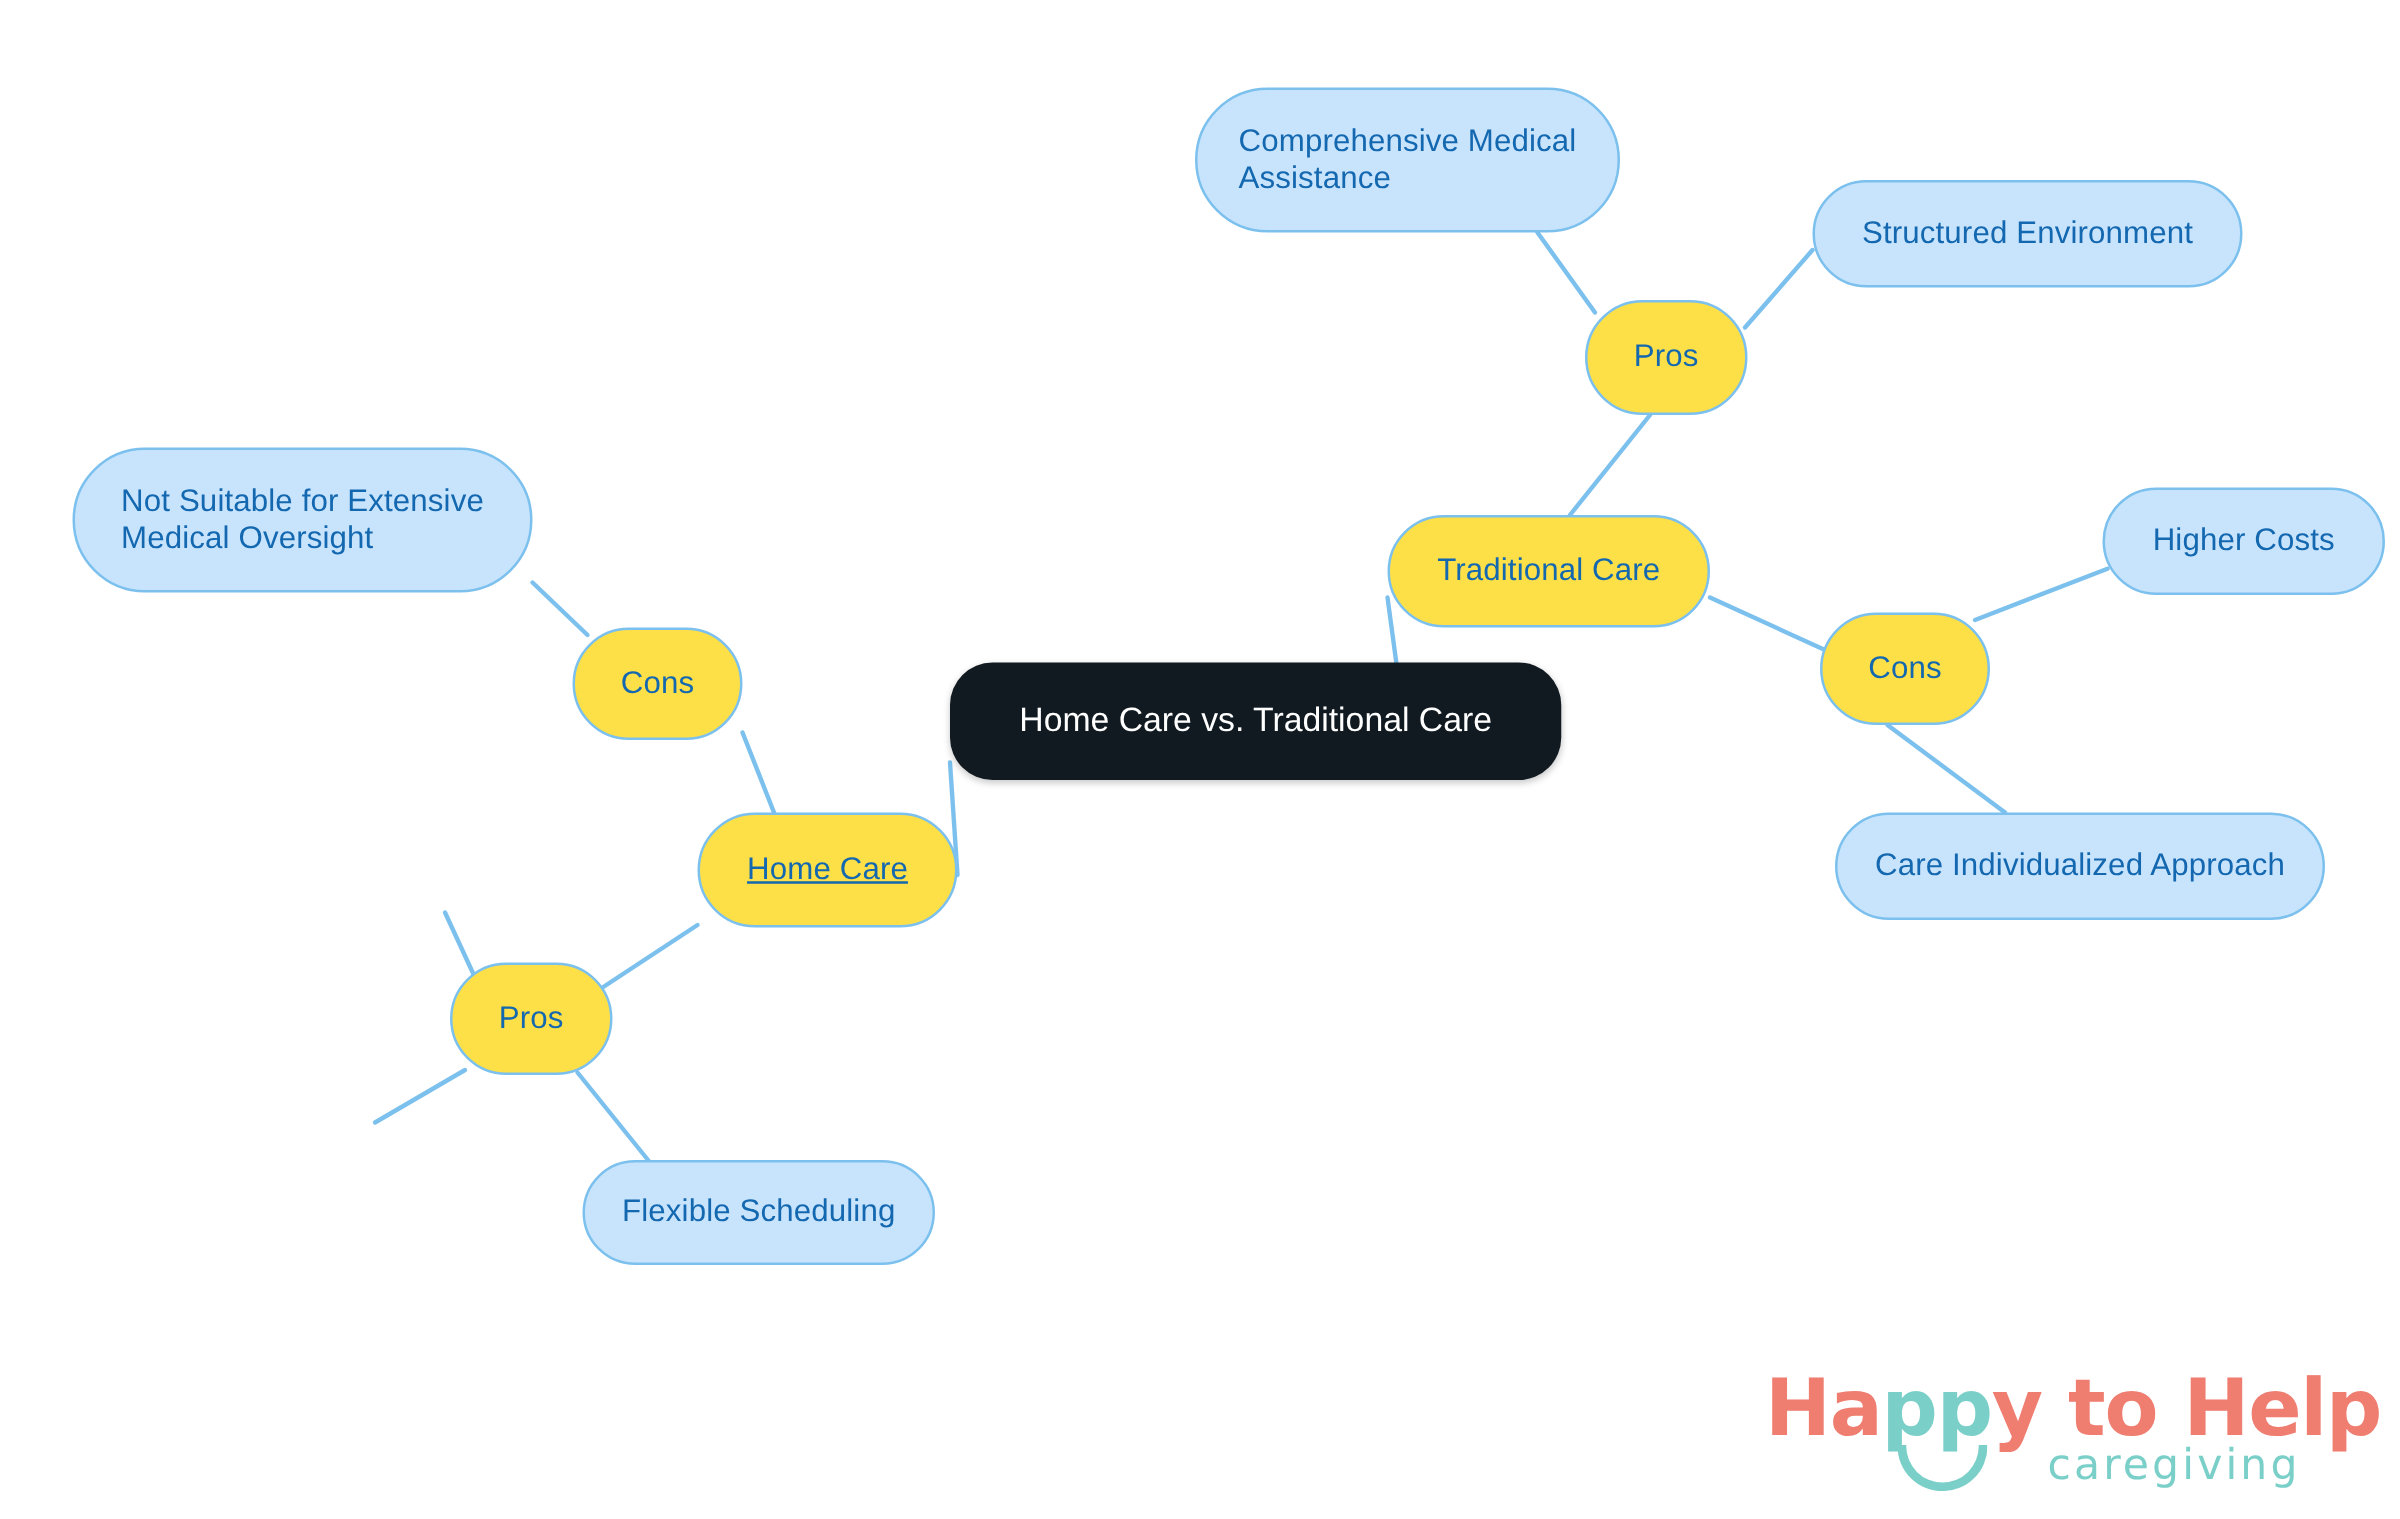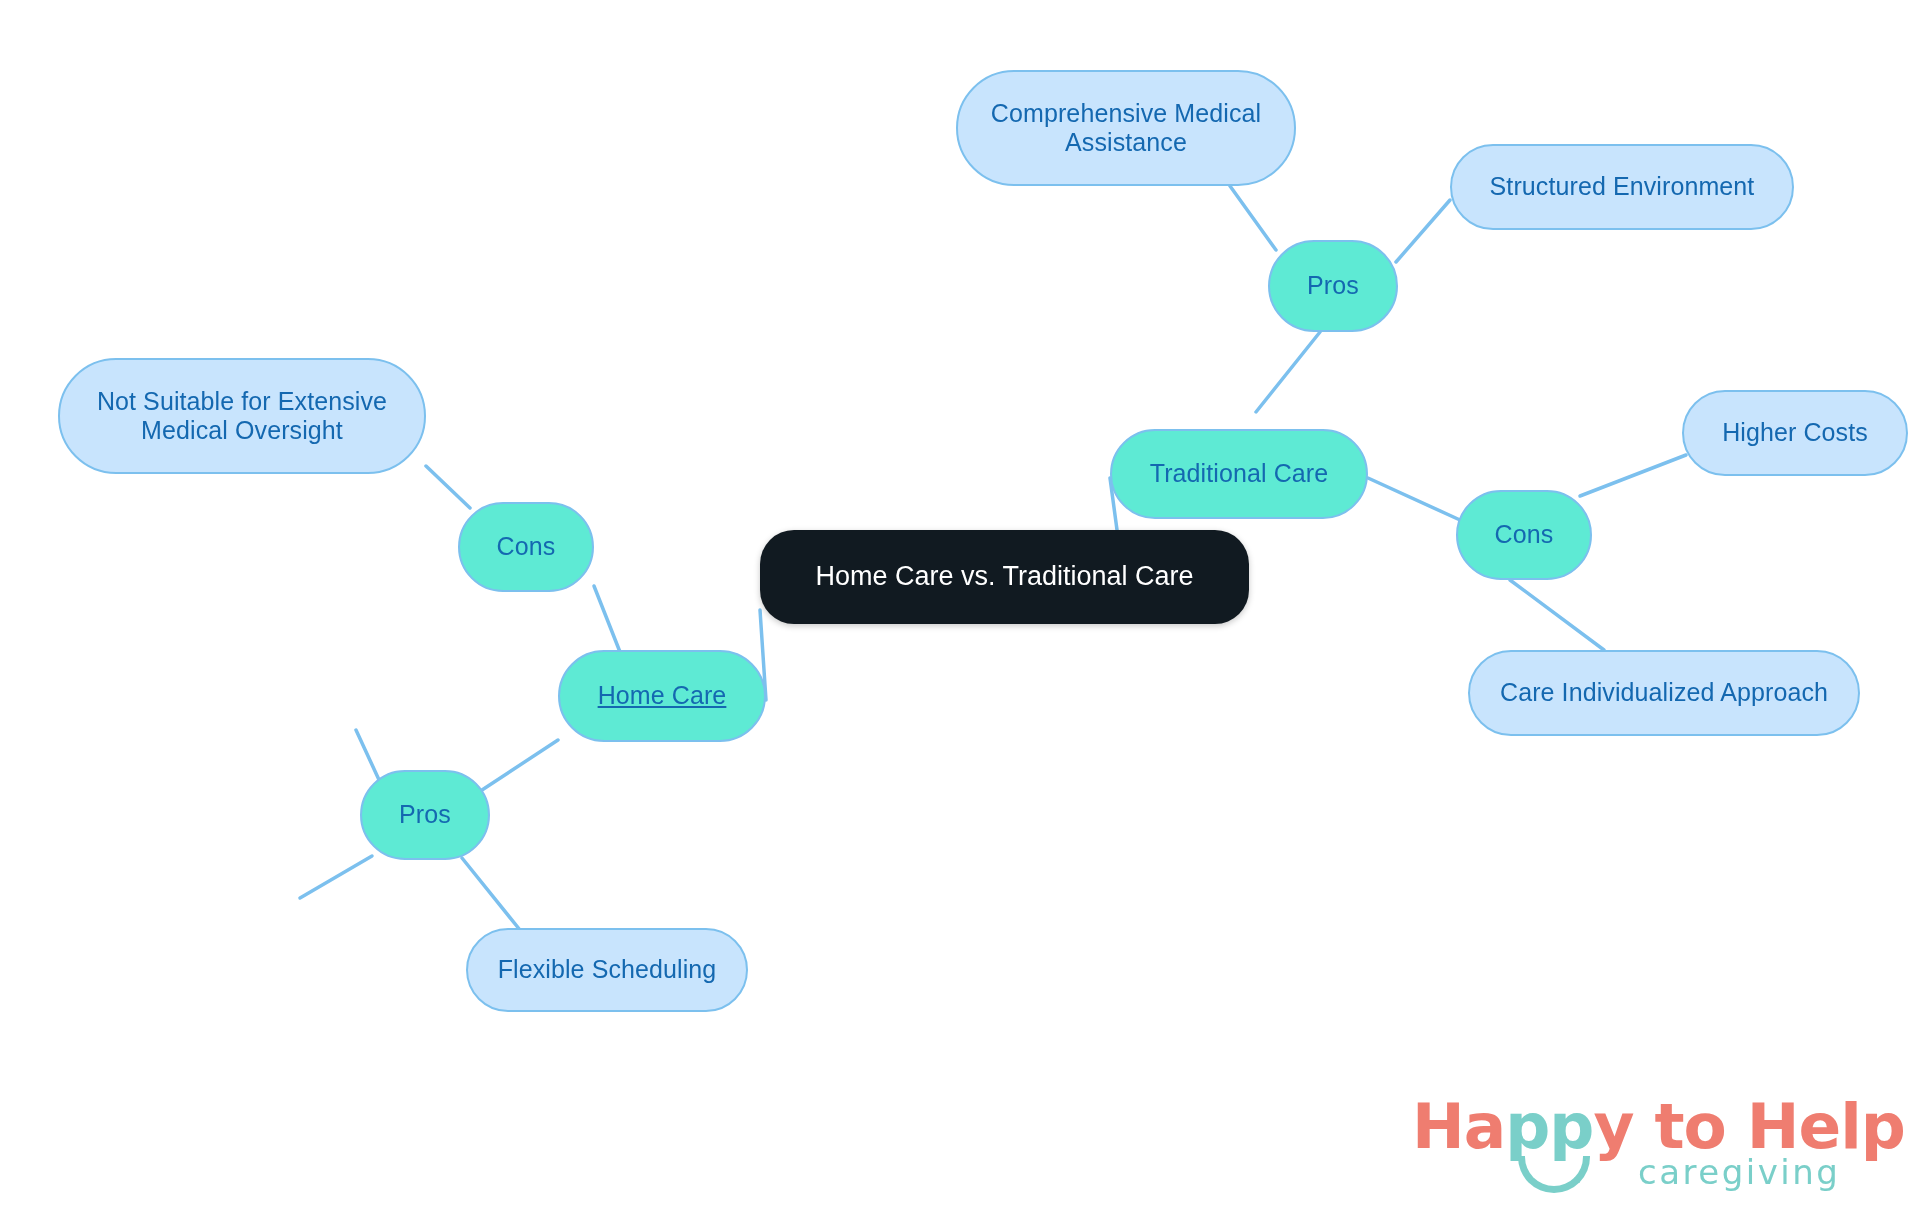--- a/index.html
+++ b/index.html
@@ -26,48 +26,48 @@
     width: 1920px;
     height: 1215px;
     pointer-events: none;
   }
   .node {
     position: absolute;
     box-sizing: border-box;
     display: flex;
     align-items: center;
     justify-content: center;
-    text-align: center;
+    text-align: left;
     border-radius: 999px;
     line-height: 1.18;
     white-space: pre-line;
     padding: 4px 14px;
   }
   .node.branch, .node.leaf, .node.sub {
-    background: #5eead4;
+    background: #fde047;
     border: 2px solid #7cc0ee;
     color: #1468b0;
     font-size: 25px;
     letter-spacing: 0.1px;
   }
   .node.leaf {
     background: #c8e4fd;
   }
   .node.root {
     background: #111a21;
     border: none;
     color: #ffffff;
     font-size: 27px;
     border-radius: 34px;
     box-shadow: 0 2px 6px rgba(0,0,0,0.22);
   }
   
   #n-root         { left: 760px;  top: 530px;  width: 489px; height: 94px; }
   #n-homecare     { left: 558px;  top: 650px;  width: 208px; height: 92px; text-decoration: underline; }
-  #n-tradcare     { left: 1110px; top: 412px;  width: 258px; height: 90px; margin-top: 17px; }
+  #n-tradcare     { left: 1110px; top: 412px;  width: 258px; height: 90px; }
   #n-hc-cons      { left: 458px;  top: 502px;  width: 136px; height: 90px; }
   #n-hc-pros      { left: 360px;  top: 770px;  width: 130px; height: 90px; }
   #n-tc-pros      { left: 1268px; top: 240px;  width: 130px; height: 92px; }
   #n-tc-cons      { left: 1456px; top: 490px;  width: 136px; height: 90px; }
   #n-hc-cons-1    { left: 58px;   top: 358px;  width: 368px; height: 116px; }
   #n-hc-pros-1    { left: 36px;   top: 652px;  width: 320px; height: 86px; }
   #n-hc-pros-2    { left: 26px;   top: 898px;  width: 286px; height: 108px; }
   #n-hc-pros-3    { left: 466px;  top: 928px;  width: 282px; height: 84px; }
   #n-tc-pros-1    { left: 956px;  top: 70px;   width: 340px; height: 116px; }
   #n-tc-pros-2    { left: 1450px; top: 144px;  width: 344px; height: 86px; }

